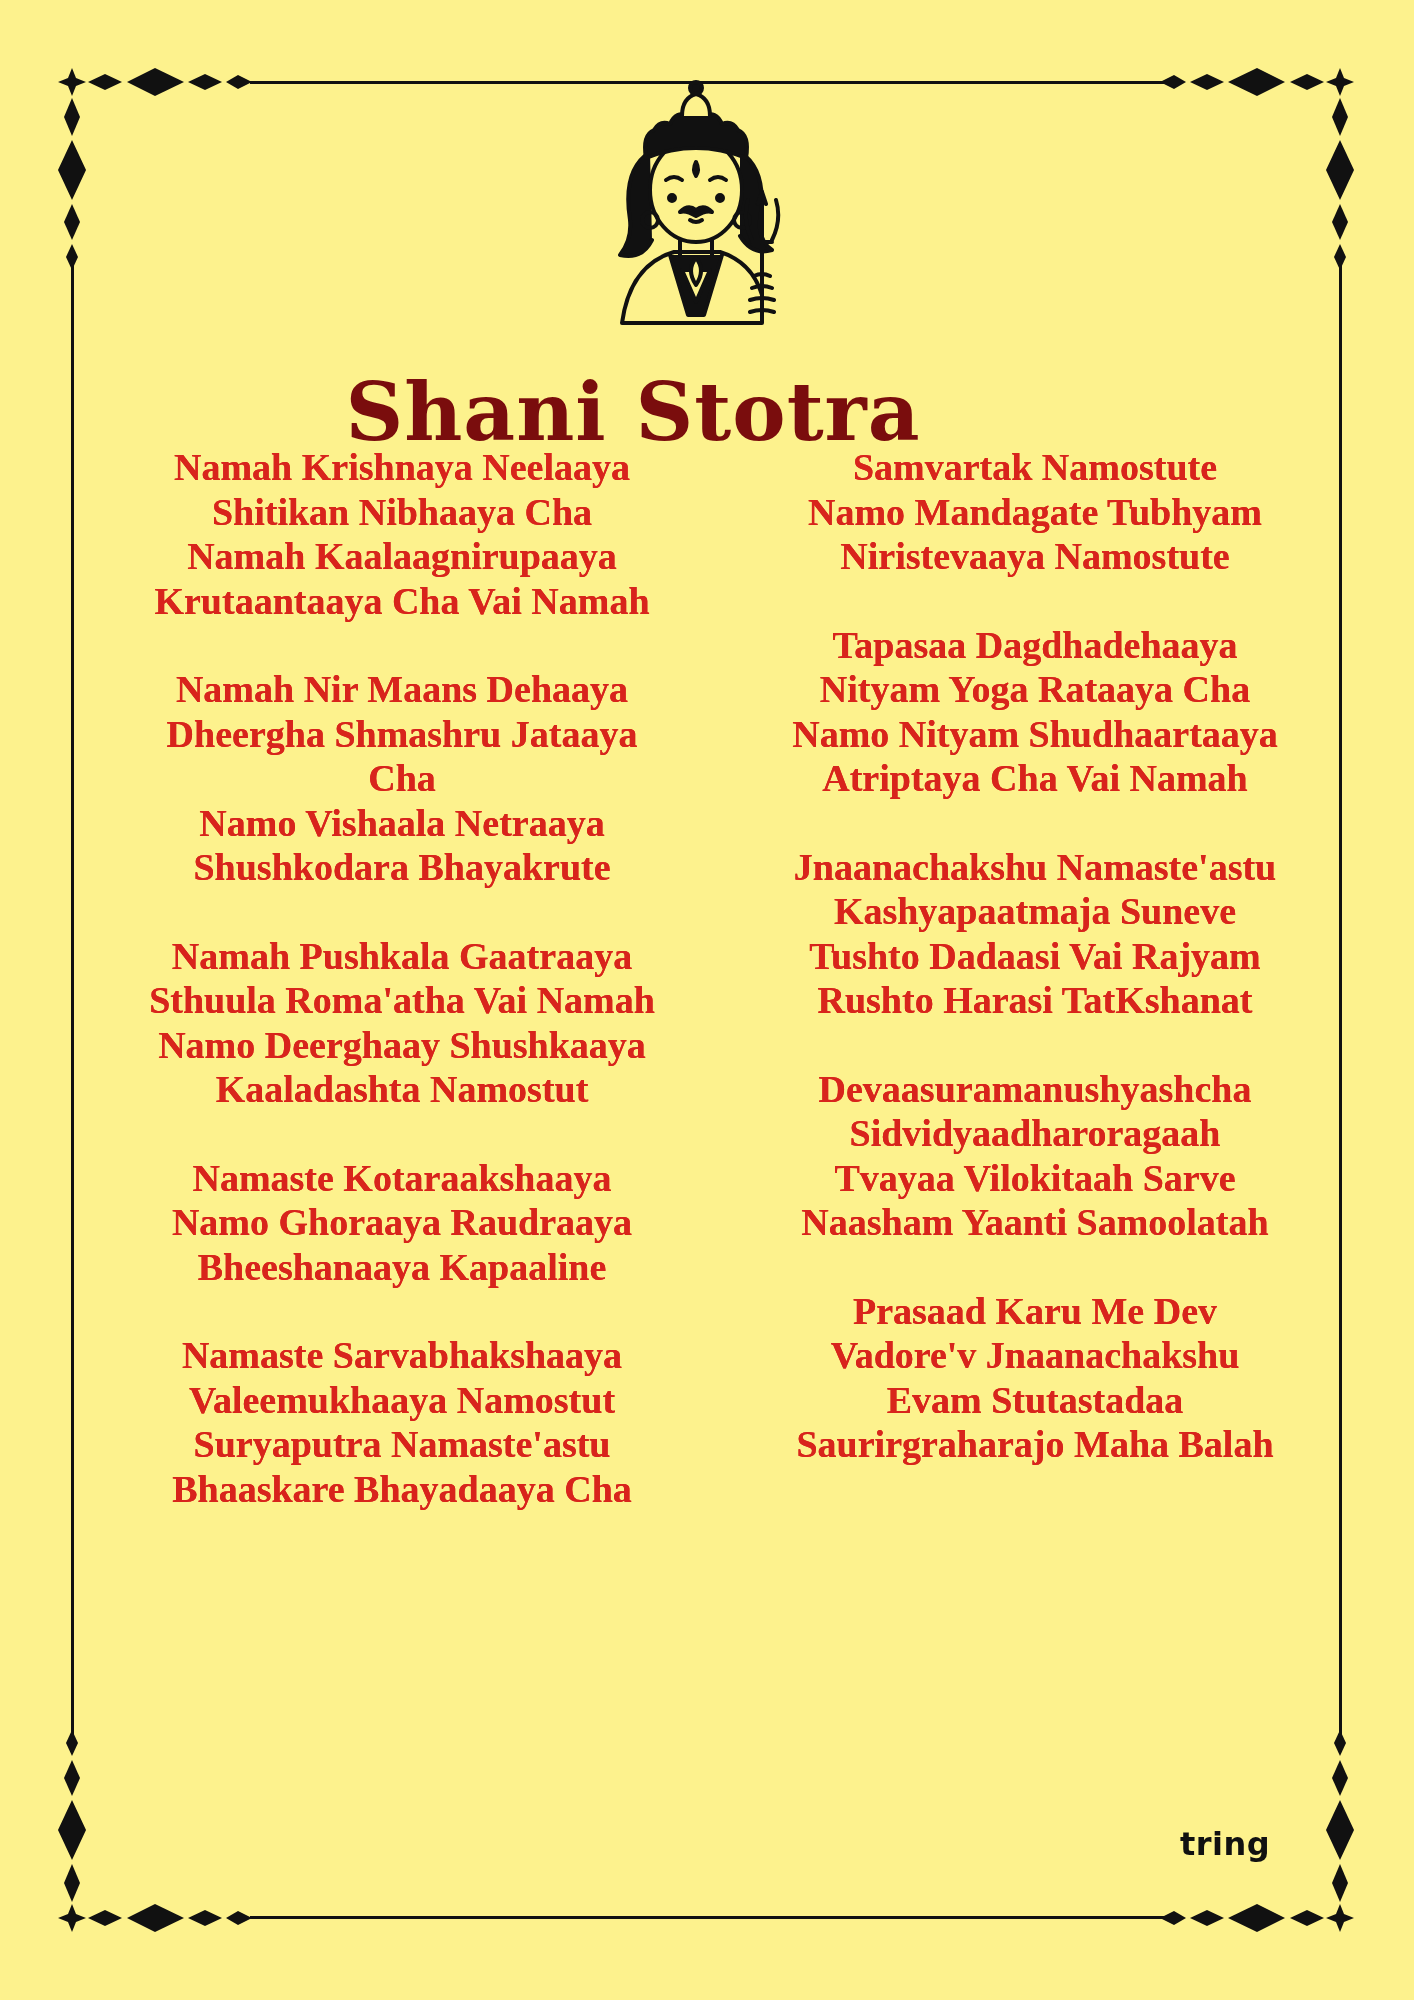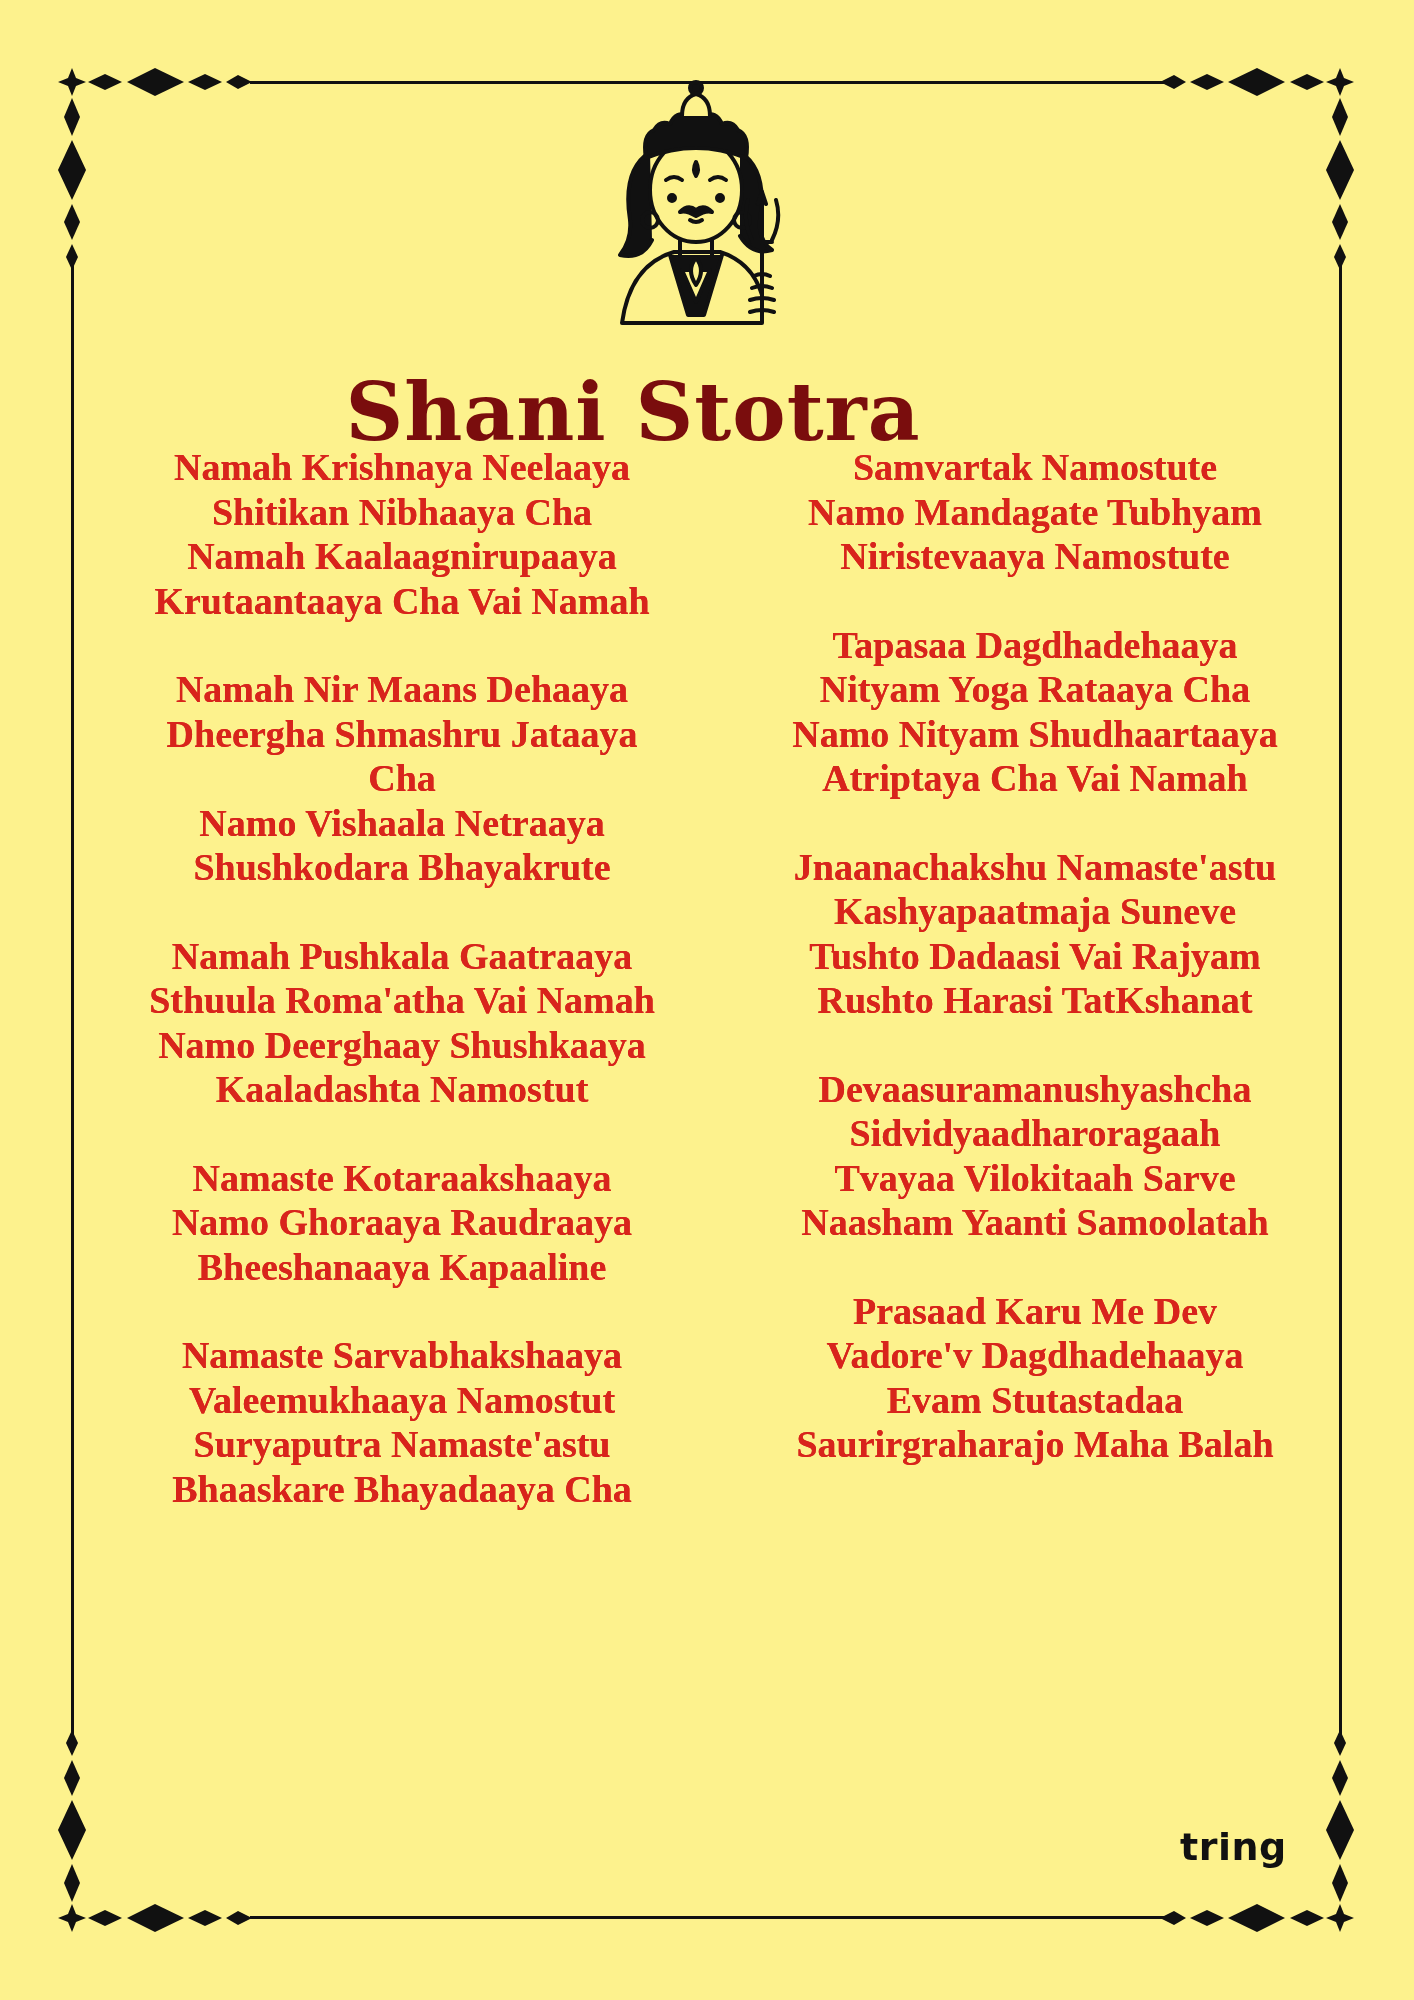--- a/index.html
+++ b/index.html
@@ -21,21 +21,21 @@
   .col.right { left:725px; }
   .stanza { margin:0 0 44px 0; }
   .line {
     display:block; color:#d8241c; font-size:38px; line-height:44.5px;
     font-family:"Liberation Serif","DejaVu Serif",serif; font-weight:bold;
     text-shadow:0 0 0.4px #d8241c;
   }
   .brand {
     position:absolute; left:1180px; top:1825px;
     font-family:"DejaVu Sans","Liberation Sans",sans-serif; font-weight:bold;
-    font-size:38px; color:#111; letter-spacing:0.5px;
+    font-size:32px; color:#111; letter-spacing:0.5px;
   }
 </style>
 </head>
 <body>
 
 <div>
 
   <div class="frame-line" style="left:250px; top:81px; width:920px; height:3px;"></div>
   <div class="frame-line" style="left:250px; top:1916px; width:920px; height:3px;"></div>
   <div class="frame-line" style="left:71px; top:260px; width:3px; height:1480px;"></div>
@@ -193,19 +193,19 @@
     <span class="line">Rushto Harasi TatKshanat</span>
   </div>
   <div class="stanza">
     <span class="line">Devaasuramanushyashcha</span>
     <span class="line">Sidvidyaadharoragaah</span>
     <span class="line">Tvayaa Vilokitaah Sarve</span>
     <span class="line">Naasham Yaanti Samoolatah</span>
   </div>
   <div class="stanza">
     <span class="line">Prasaad Karu Me Dev</span>
-    <span class="line">Vadore'v Dagdhadehaaya</span>
+    <span class="line">Vadore'v Jnaanachakshu</span>
     <span class="line">Evam Stutastadaa</span>
     <span class="line">Saurirgraharajo Maha Balah</span>
   </div>
 </div>
 
 <div class="brand">tring</div>
 
 </body></html>

